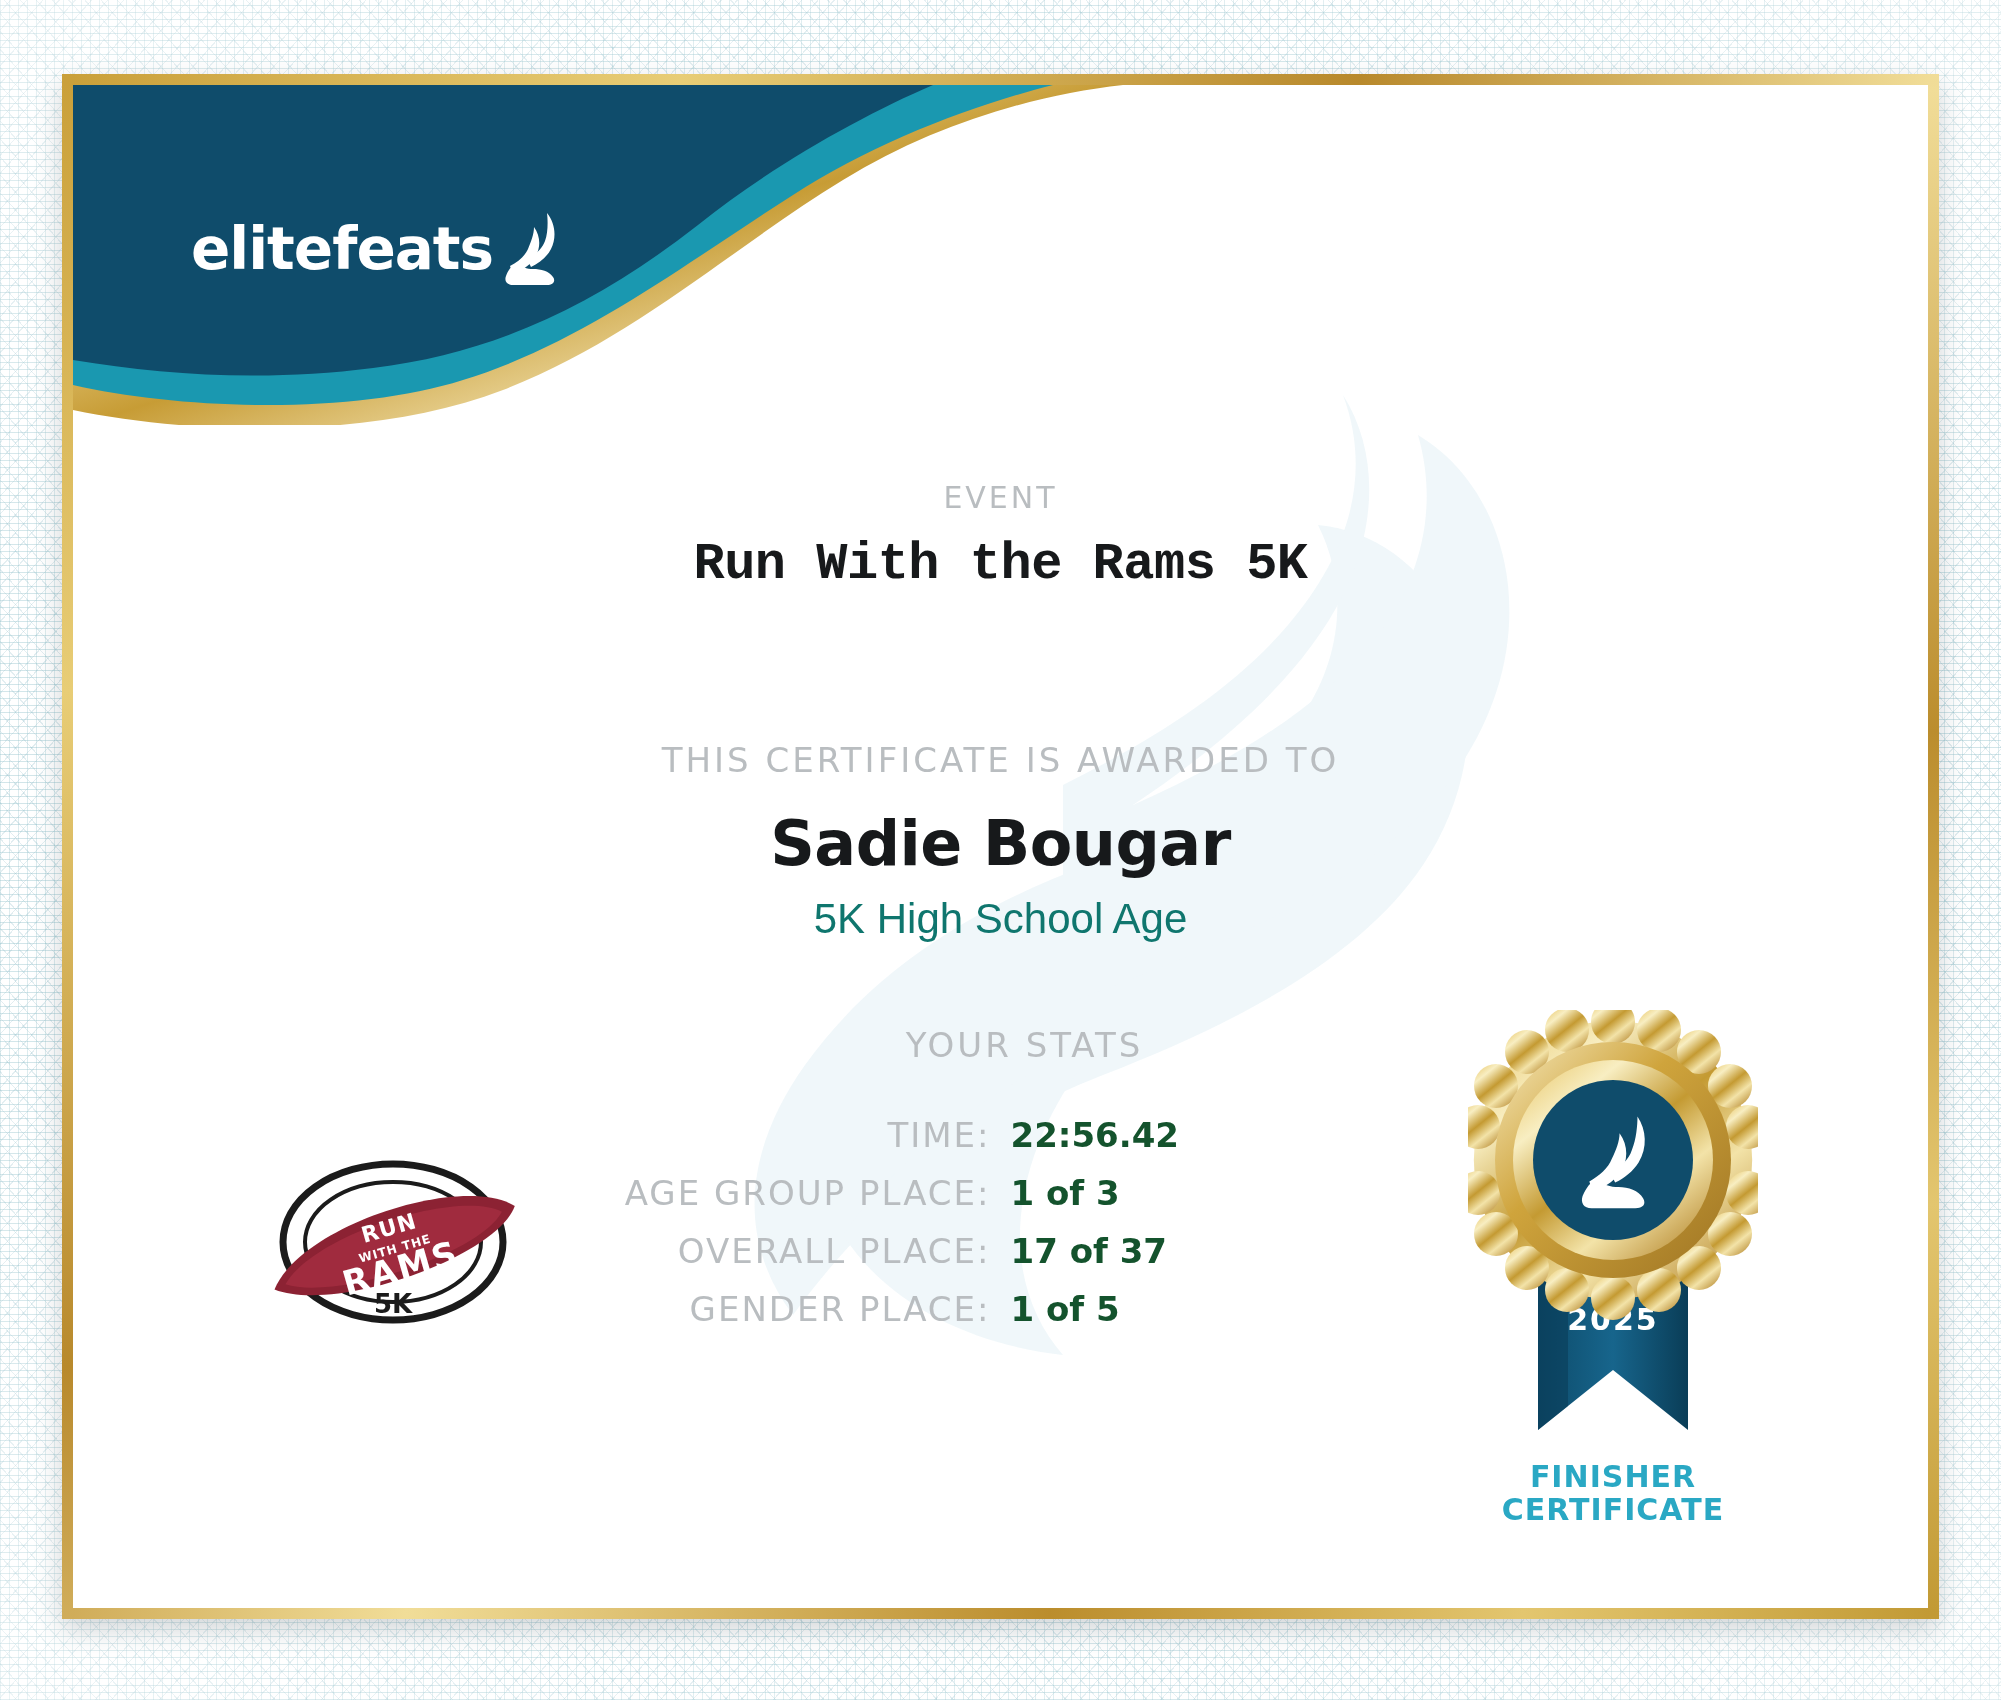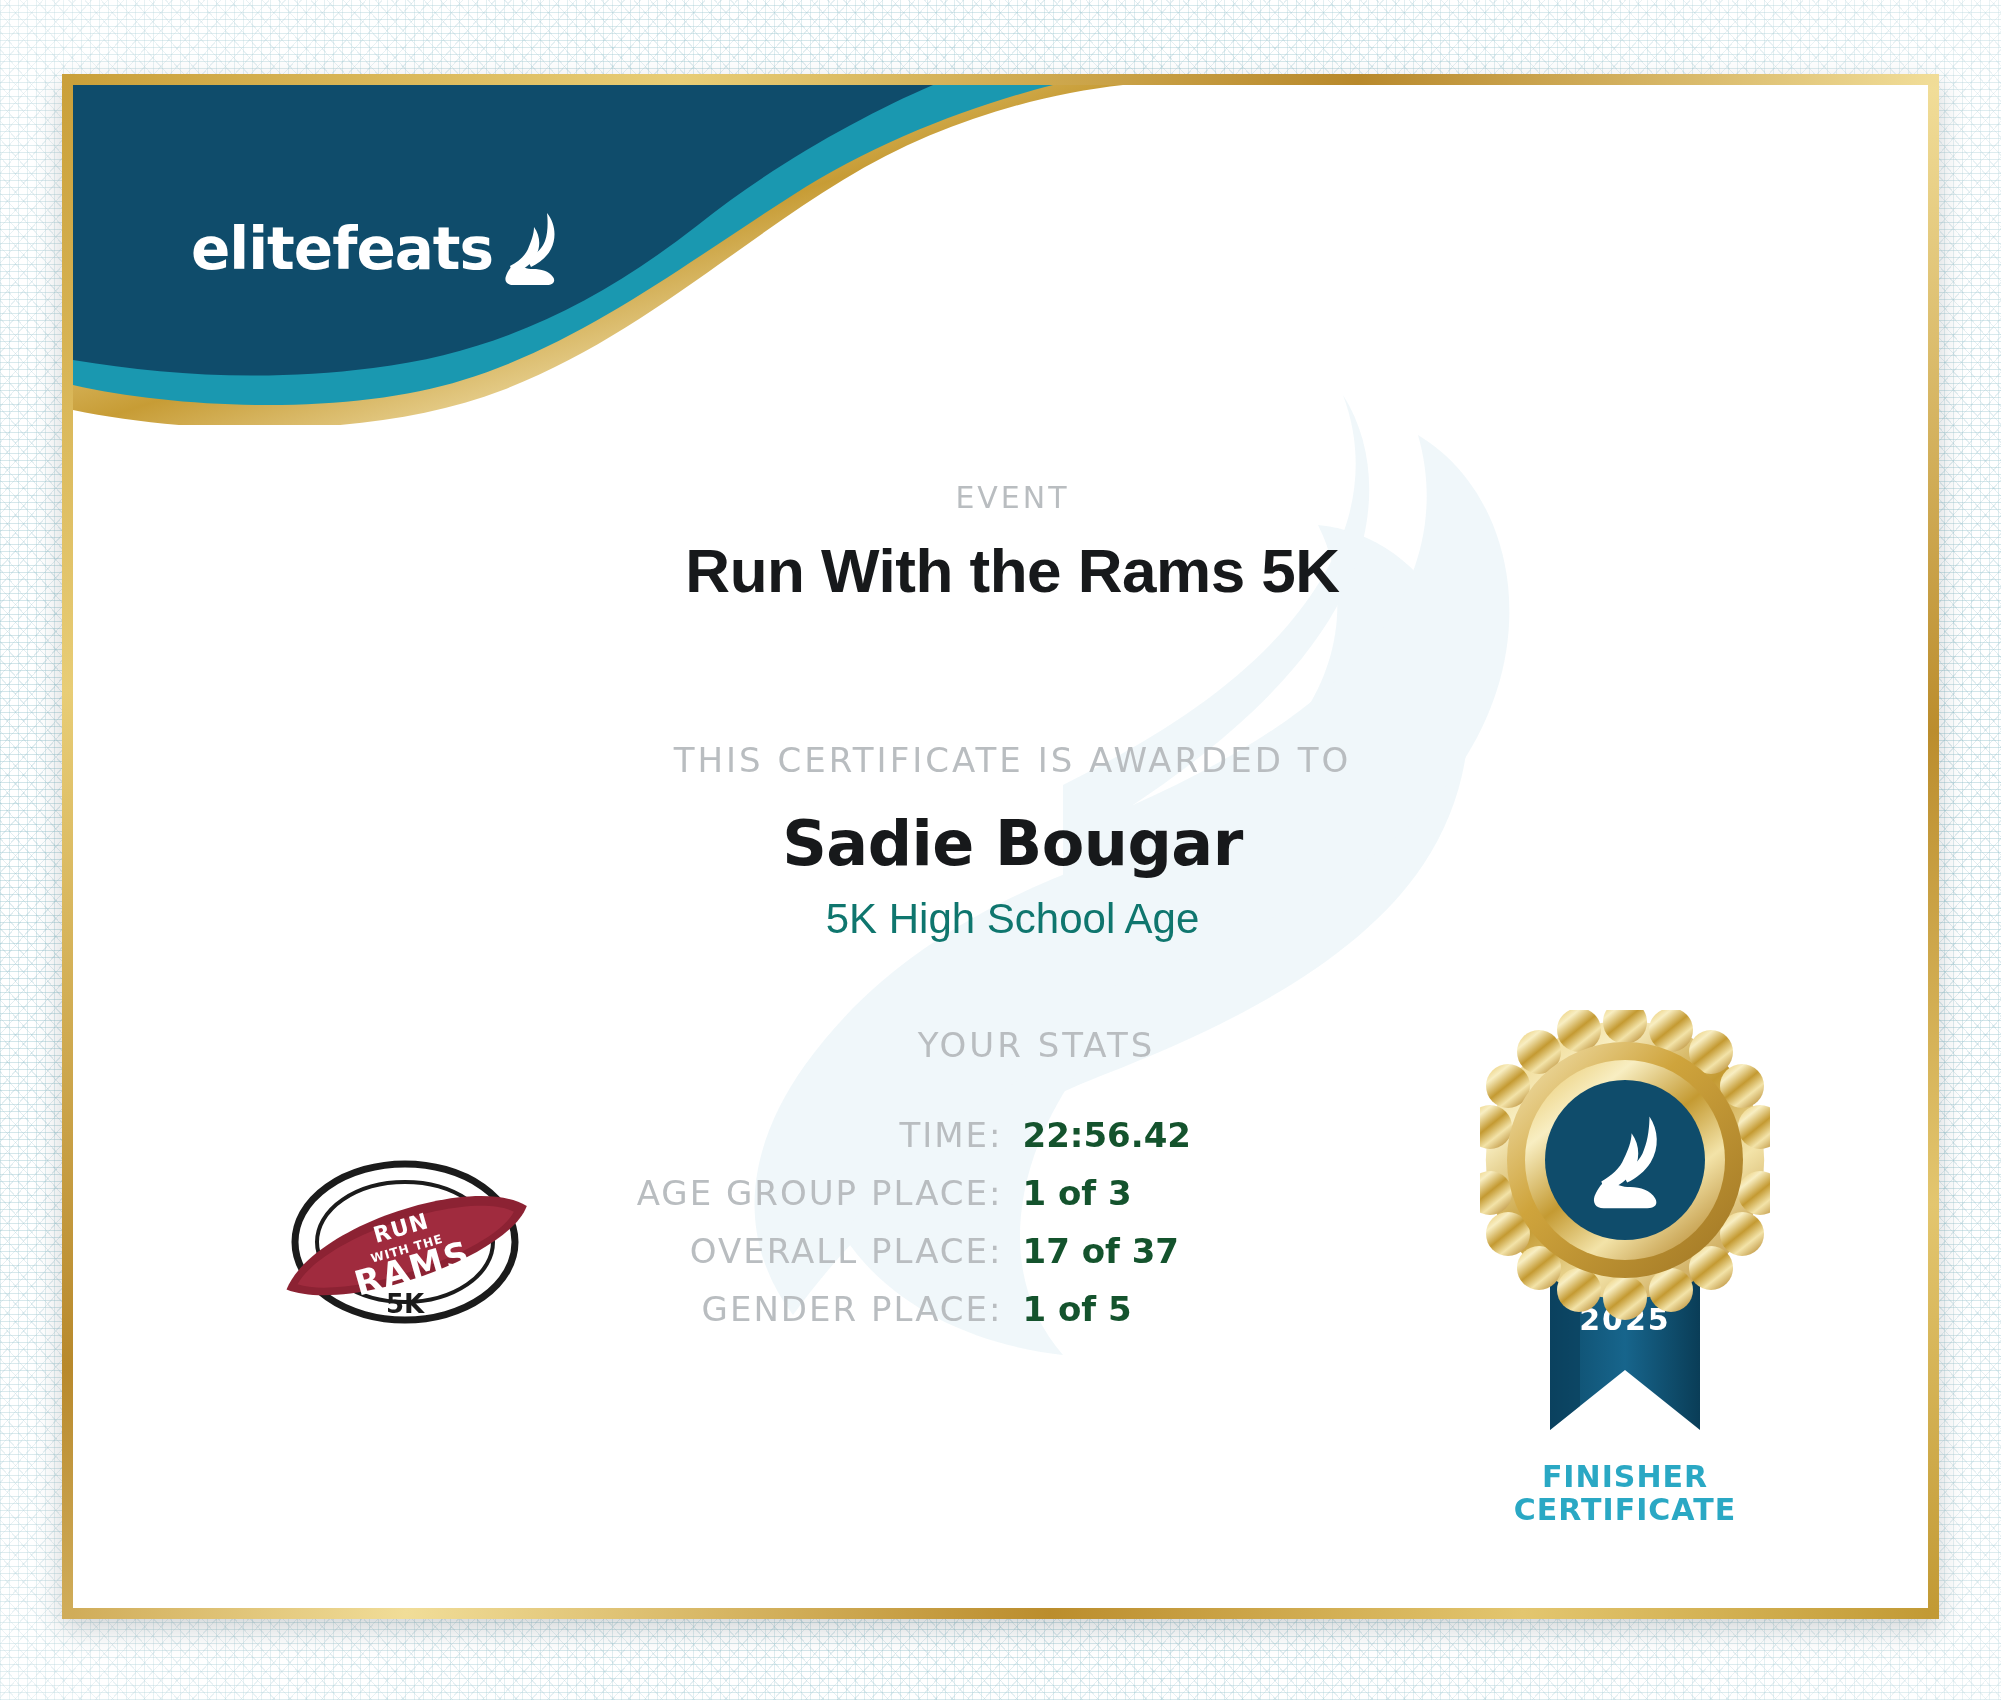--- a/index.html
+++ b/index.html
@@ -104,21 +104,21 @@
     font-size: 58px;
     font-weight: 700;
     letter-spacing: -1px;
     font-family: "DejaVu Sans", sans-serif;
   }
   .brand-wing { width: 62px; height: 76px; display:block; }
 
   
   .content {
     position: absolute;
-    left: 12px;
+    left: 0;
     top: 0;
     width: 1855px;
     height: 1523px;
     z-index: 3;
   }
   .label {
     text-align: center;
     color: #b9bdc0;
     letter-spacing: 3px;
     font-family: "DejaVu Sans", sans-serif;
@@ -128,24 +128,24 @@
     left: 0; right: 0;
     top: 395px;
     font-size: 30px;
   }
   .event-name {
     position: absolute;
     left: 0; right: 0;
     top: 450px;
     text-align: center;
     color: #17191b;
-    font-size: 62px;
+    font-size: 52px;
     font-weight: 700;
     letter-spacing: -0.5px;
-    font-family: Liberation Sans, sans-serif;
+    font-family: Liberation Mono, monospace;
   }
   .label-awarded {
     position: absolute;
     left: 0; right: 0;
     top: 655px;
     font-size: 34px;
   }
   .recipient {
     position: absolute;
     left: 0; right: 0;

